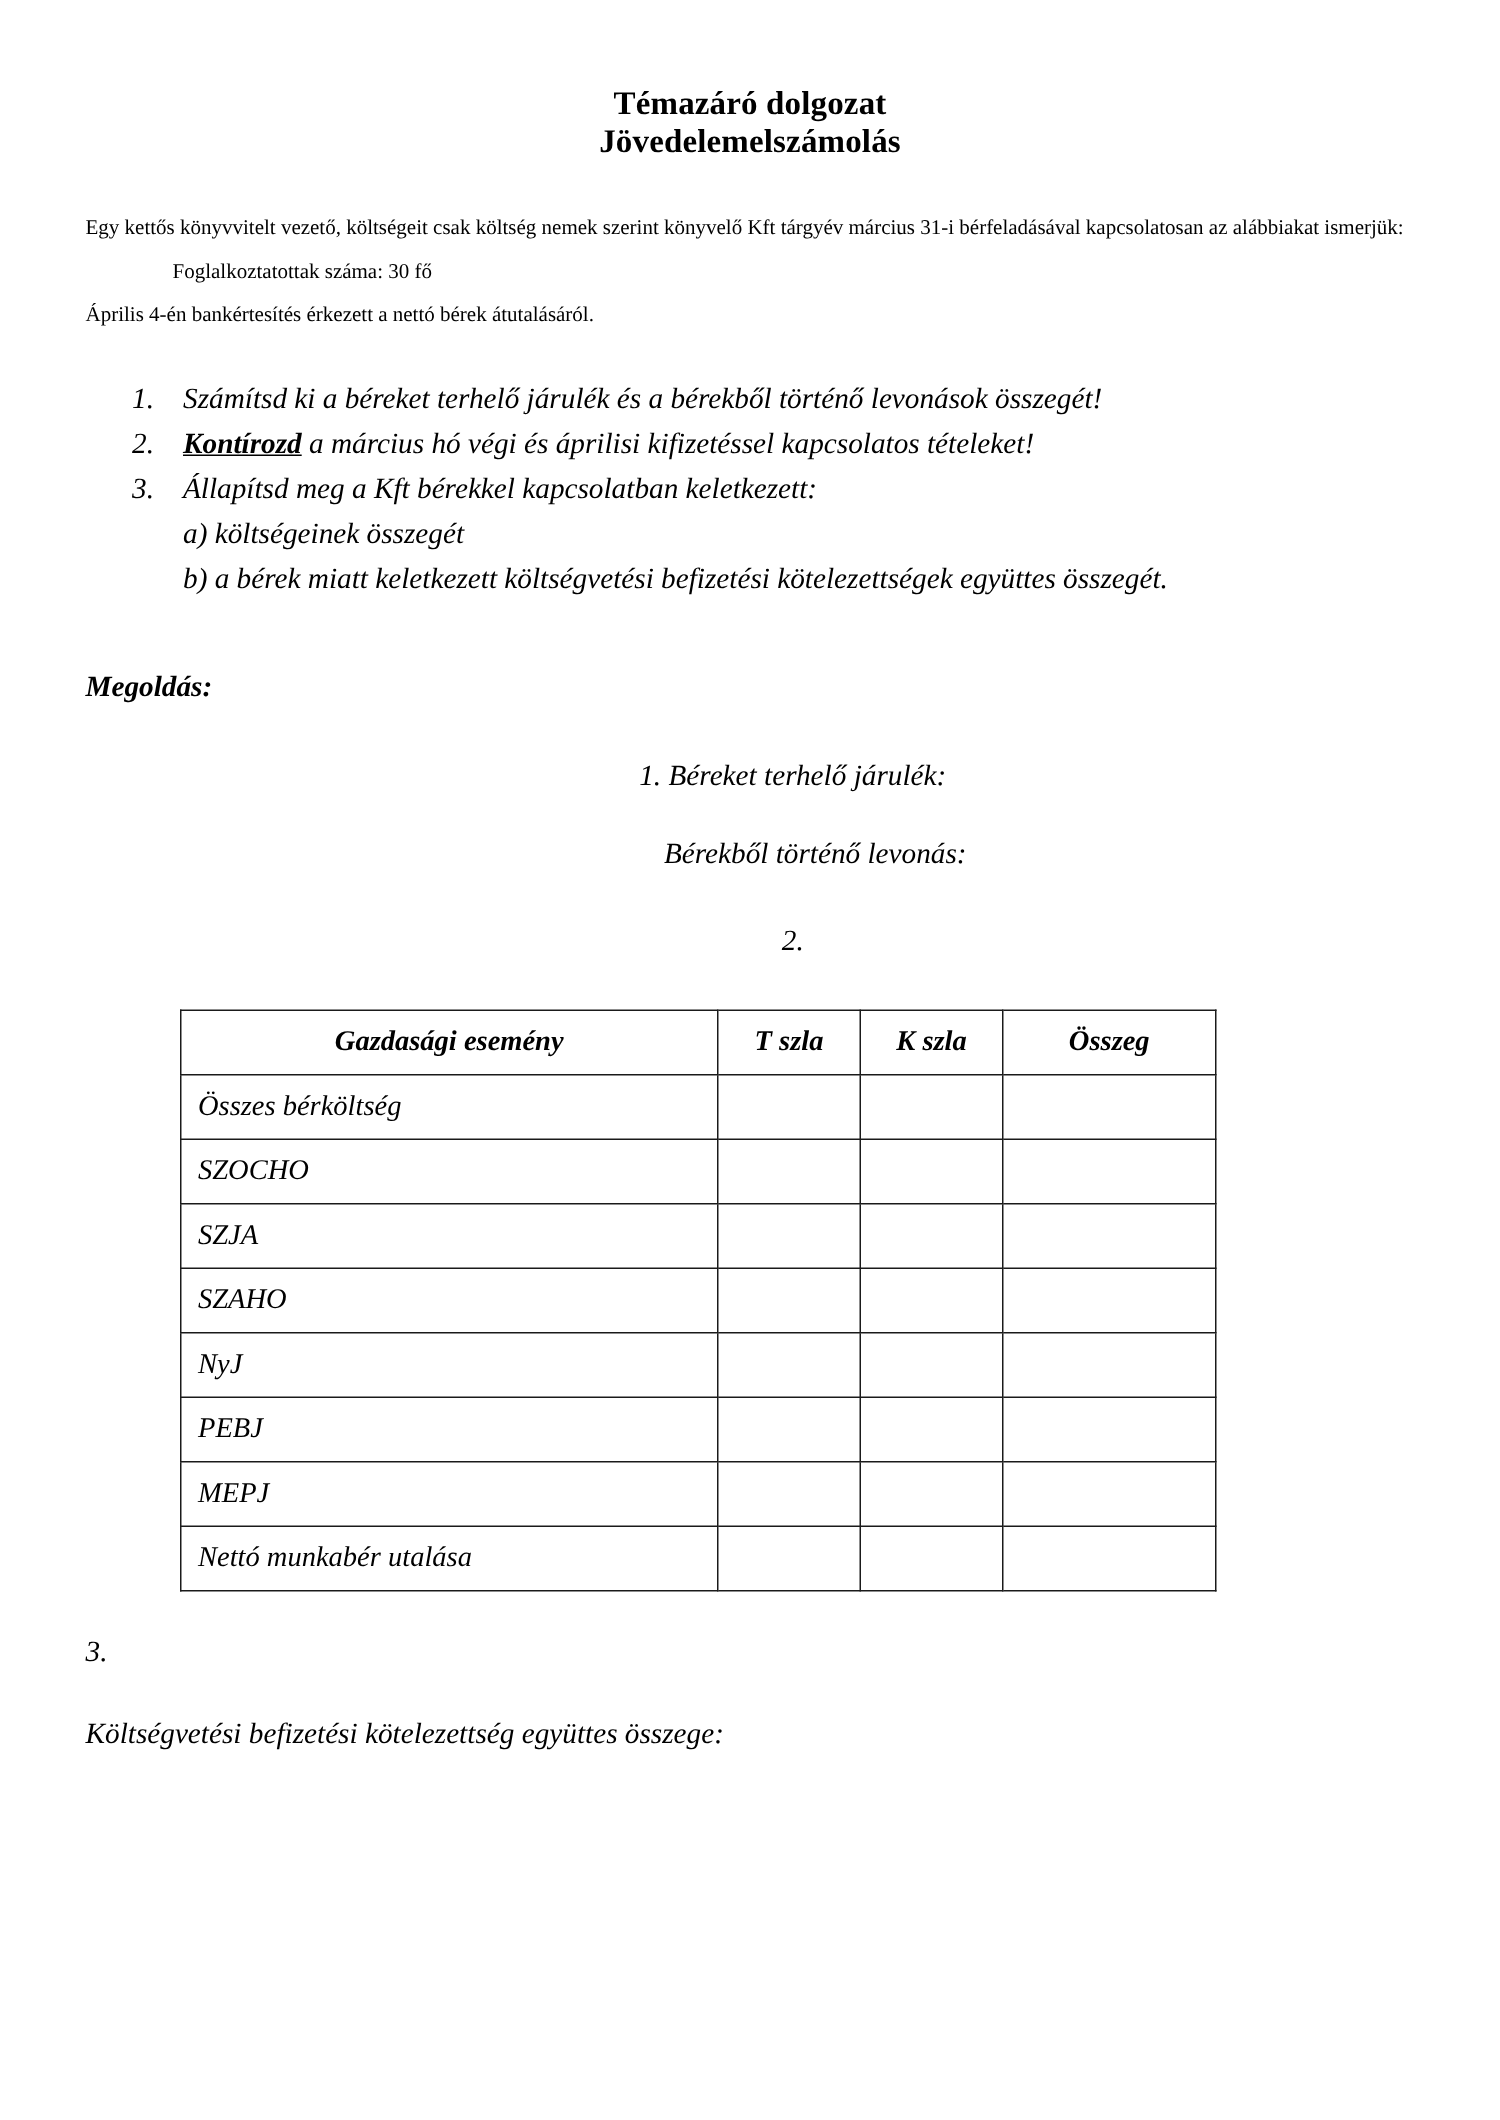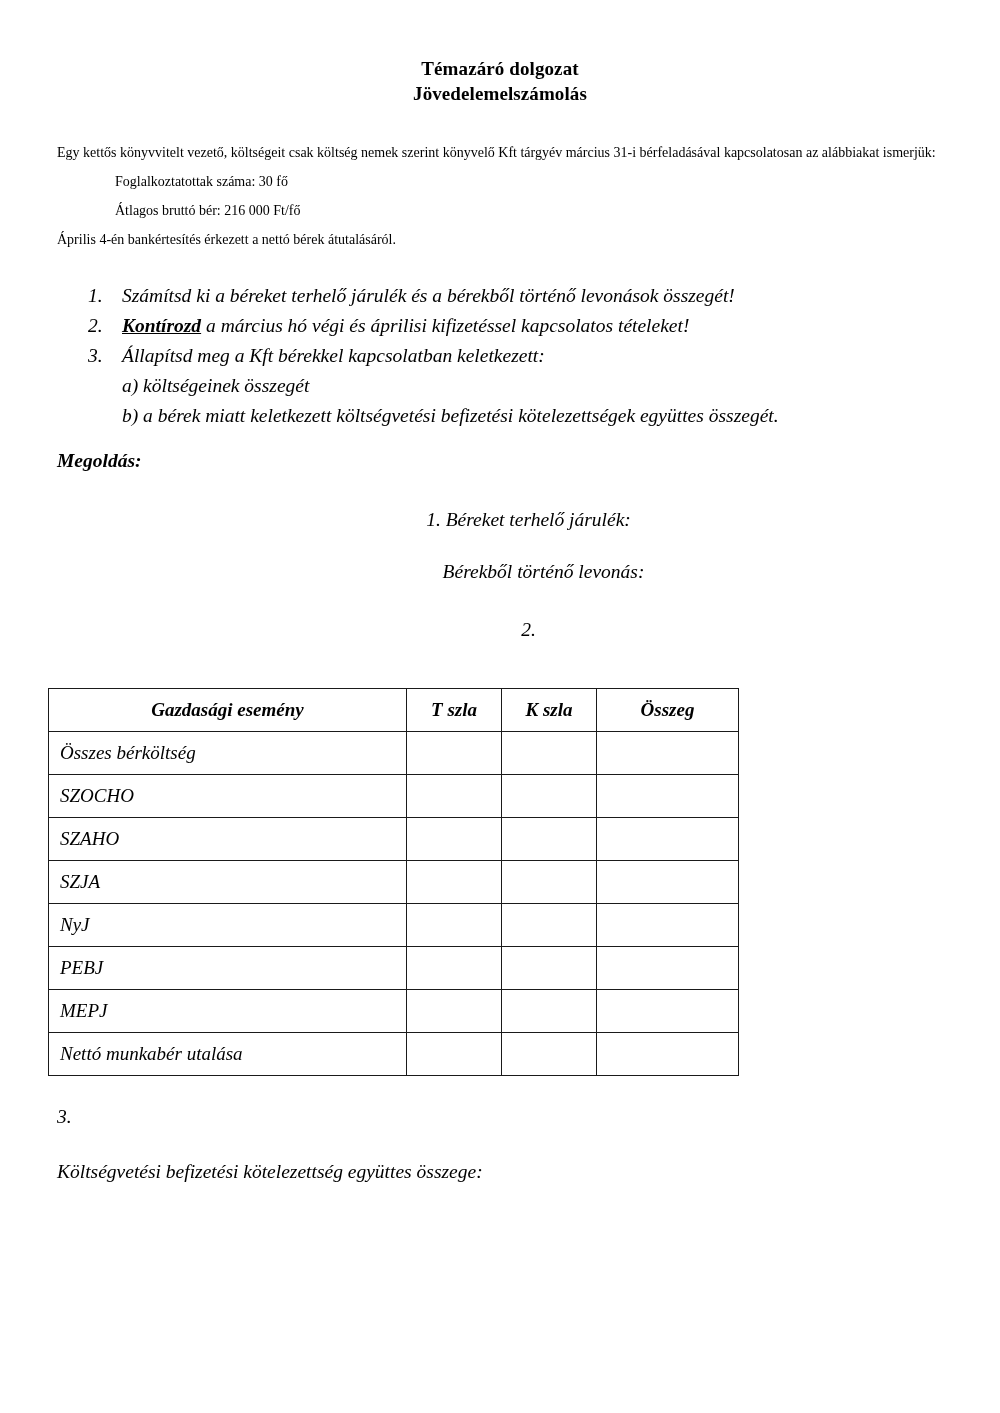--- a/index.html
+++ b/index.html
@@ -24,21 +24,21 @@
     box-sizing: border-box;
   }
 
   
   .title-block {
     margin-top: 56px;
     text-align: center;
   }
   .title-line {
     font-weight: bold;
-    font-size: 19px;
+    font-size: 22px;
     line-height: 25px;
     letter-spacing: 0.1px;
     text-align: center;
   }
 
   
   .intro {
     margin-top: 32px;
     padding-left: 57px;
     padding-right: 42px;
@@ -77,41 +77,41 @@
   .task-sub {
     padding-left: 65px;
   }
   .bold-underline {
     font-weight: bold;
     text-decoration: underline;
   }
 
   
   .solution-head {
-    margin-top: 19px;
+    margin-top: 46px;
     padding-left: 57px;
     font-size: 19.5px;
     font-style: italic;
     font-weight: bold;
   }
   .sol-line {
     padding-left: 57px;
     font-size: 19.5px;
     font-style: italic;
     line-height: 28px;
     text-align: center;
   }
   .sp-1 { margin-top: 34px; }
   .sp-2 { margin-top: 24px; padding-left: 87px; }
   .sp-3 { margin-top: 30px; }
 
   
   .table-wrap {
-    margin-top: 44px;
-    padding-left: 48px;
+    margin-top: 31px;
+    padding-left: 120px;
   }
   table.kontir {
     border-collapse: collapse;
     width: 690px;
     table-layout: fixed;
     font-style: italic;
   }
   table.kontir th,
   table.kontir td {
     border: 1.4px solid #1a1a1a;
@@ -157,21 +157,20 @@
 <div class="page">
 
   <div class="title-block">
     <div class="title-line">Témazáró dolgozat</div>
     <div class="title-line">Jövedelemelszámolás</div>
   </div>
 
   <div class="intro">
     <div class="intro-para">Egy kettős könyvvitelt vezető, költségeit csak költség nemek szerint könyvelő Kft tárgyév március 31-i bérfeladásával kapcsolatosan az alábbiakat ismerjük:</div>
     <div class="intro-indent">Foglalkoztatottak száma: 30 fő</div>
-    <div class="intro-indent">Átlagos bruttó bér: 216 000 Ft/fő</div>
     <div class="intro-para">Április 4-én bankértesítés érkezett a nettó bérek átutalásáról.</div>
   </div>
 
   <div class="task-list">
 
     <div class="task-row">
       <div class="task-num">1.</div>
       <div class="task-text">Számítsd ki a béreket terhelő járulék és a bérekből történő levonások összegét!</div>
     </div>
 
@@ -220,27 +219,27 @@
           <td class="blank-cell"></td>
           <td class="blank-cell"></td>
         </tr>
         <tr>
           <td class="ev-cell">SZOCHO</td>
           <td class="blank-cell"></td>
           <td class="blank-cell"></td>
           <td class="blank-cell"></td>
         </tr>
         <tr>
+          <td class="ev-cell">SZJA</td>
+          <td class="blank-cell"></td>
+          <td class="blank-cell"></td>
+          <td class="blank-cell"></td>
+        </tr>
+        <tr>
           <td class="ev-cell">SZAHO</td>
-          <td class="blank-cell"></td>
-          <td class="blank-cell"></td>
-          <td class="blank-cell"></td>
-        </tr>
-        <tr>
-          <td class="ev-cell">SZJA</td>
           <td class="blank-cell"></td>
           <td class="blank-cell"></td>
           <td class="blank-cell"></td>
         </tr>
         <tr>
           <td class="ev-cell">NyJ</td>
           <td class="blank-cell"></td>
           <td class="blank-cell"></td>
           <td class="blank-cell"></td>
         </tr>

